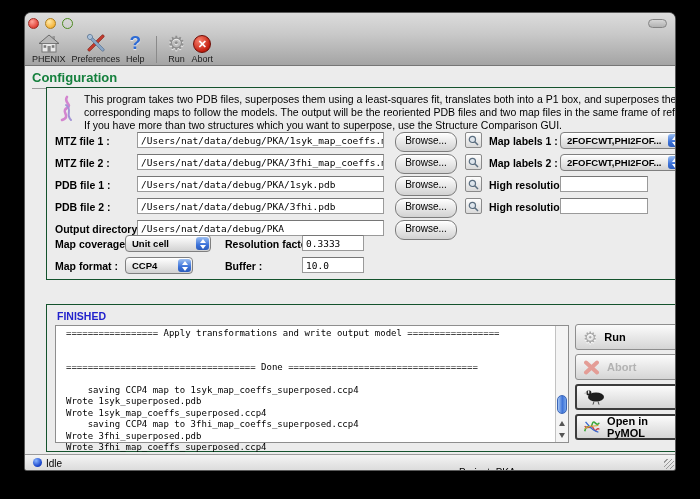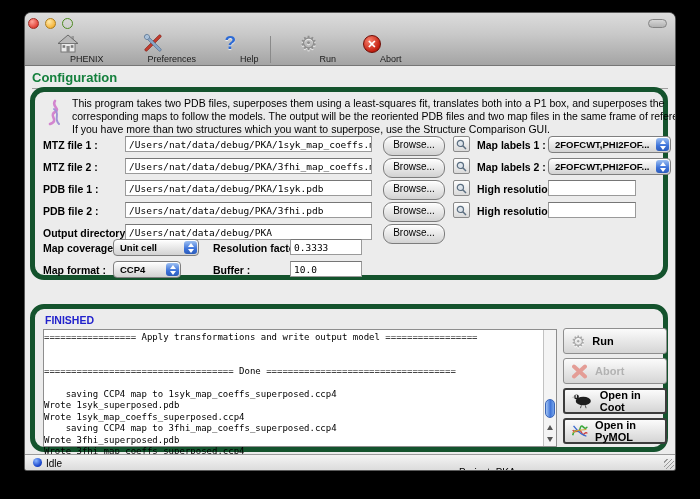--- a/index.html
+++ b/index.html
@@ -29,38 +29,38 @@
   .light.red    { background:radial-gradient(circle at 35% 30%, #ffa59b, #e2443a 70%, #9c221a); border:1px solid #9c2c24; }
   .light.yellow { background:radial-gradient(circle at 35% 30%, #ffe9a8, #f5b63e 70%, #b97f14); border:1px solid #ad7d1e; }
   .light.green  { background:radial-gradient(circle at 35% 30%, #c9f2a7, #79c943 70%, #3f8413; border:1px solid #4c8a1f); border:1px solid #4c8a1f; }
   .pill-toggle {
     position:absolute; right:8px; top:6px; width:19px; height:9px; border-radius:5px;
     border:1px solid #838383; background:linear-gradient(#d6d6d6,#b2b2b2);
   }
   .tb-items { position:absolute; left:4px; top:21px; height:31px; display:flex; align-items:flex-end; padding-bottom:1px; }
   .tb-item { display:flex; flex-direction:column; align-items:center; margin:0 3px; cursor:default; }
   .tb-item .ic { height:20px; display:flex; align-items:flex-end; justify-content:center; }
-  .tb-item .lb { font-size:9px; color:#1c1c1c; margin-top:1px; white-space:nowrap;margin-left:38px; }
+  .tb-item .lb { font-size:9px; color:#1c1c1c; margin-top:1px; white-space:nowrap; }
   .tb-sep { width:1px; height:27px; background:#8a8a8a; margin:0 8px 1px 8px; align-self:flex-end; }
   .help-q { font-size:19px; font-weight:bold; color:#2e6bd4; text-shadow:0 1px 1px rgba(255,255,255,.8); line-height:20px; }
   .gear-glyph { font-size:20px; color:#8f8f8f; line-height:20px; text-shadow:0 1px 0 #eee; font-family:"DejaVu Sans",sans-serif; }
   .abort-ic {
     width:18px; height:18px; border-radius:50%;
     background:radial-gradient(circle at 35% 30%, #f8826e, #c41f10 70%, #7e0d05);
     border:1px solid #6f0b04; color:#fff; font-weight:bold; font-size:11px;
     display:flex; align-items:center; justify-content:center; line-height:1;
   }
   
   .section-head {
     position:absolute; left:7px; right:7px; font-size:13px; font-weight:bold; color:#15803d;
     border-bottom:1px solid #9e9e9e; padding-bottom:3px;
   }
   .section-head.cfg { top:57px; }
   .section-head.res { top:275px; }
-  .panel { position:absolute; background:#ececec; border:5px solid #14532d; border-radius:14px; }
+  .panel { position:absolute; background:#ececec; border:1px solid #14532d; border-radius:0;margin-left:16px; }
   #cfg-panel { left:5px; top:74px; width:638px; height:193px; }
   #res-panel { left:5px; top:291px; width:638px; height:148px; }
   
   .desc-icon { position:absolute; left:10px; top:7px; }
   .desc { position:absolute; left:37px; top:5px; font-size:10.5px; line-height:13px; color:#000; white-space:nowrap; }
   .frow { position:absolute; left:8px; right:4px; height:18px; }
   .frow > * { position:absolute; top:0; }
   .flabel { left:0; top:3px; font-size:10.5px; font-weight:bold; white-space:nowrap; }
   .ftext {
     left:82px; top:0; width:247px; height:16px; background:#fff;
@@ -88,28 +88,28 @@
     background:linear-gradient(#9dc0f2,#3c72d9 60%,#2c5cbb);
     display:flex; flex-direction:column; align-items:center; justify-content:center; gap:2px;
   }
   .tri-u { width:0; height:0; border-left:3px solid transparent; border-right:3px solid transparent; border-bottom:4px solid #fff; }
   .tri-d { width:0; height:0; border-left:3px solid transparent; border-right:3px solid transparent; border-top:4px solid #fff; }
   .rsel { left:505px; width:123px; }
   .rinput { left:505px; width:88px; height:16px; background:#fff; border:1px solid #9a9a9a; border-top-color:#767676; font:9.5px "DejaVu Sans Mono",monospace; padding-left:3px; }
   .osel1 { left:70px; width:86px; }
   .osel2 { left:70px; width:68px; }
   .olabel { left:170px; top:3px; font-size:10.5px; font-weight:bold; }
-  .oinput { left:247px; width:72px; height:16px; background:#fff; border:1px solid #9a9a9a; border-top-color:#767676; font:9.5px "DejaVu Sans Mono",monospace; padding-left:3px; }
+  .oinput { left:247px; width:62px; height:16px; background:#fff; border:1px solid #9a9a9a; border-top-color:#767676; font:9.5px "DejaVu Sans Mono",monospace; padding-left:3px; }
   
   .finished { position:absolute; left:10px; top:5px; font-size:10.5px; font-weight:bold; color:#2222cc; }
   .log {
     position:absolute; left:8px; top:20px; width:514px; height:118px;
     background:#fff; border:1px solid #8e8e8e;
   }
-  .log pre { margin:0; padding:2px 0; font:9px/11.4px "DejaVu Sans Mono", monospace; color:#000; overflow:hidden; }
+  .log pre { margin:0; padding:2px 10px; font:9px/11.4px "DejaVu Sans Mono", monospace; color:#000; overflow:hidden; }
   .sb { position:absolute; right:0; top:0; bottom:0; width:13px; background:#f4f4f4; border-left:1px solid #c2c2c2; }
   .sb .thumb {
     position:absolute; left:1px; right:1px; bottom:28px; height:19px; border-radius:6px;
     background:linear-gradient(90deg,#a5c6f5,#3f74d8 55%,#78a5ea); border:1px solid #3b66b8;
   }
   .sb .arr { position:absolute; left:0; right:0; height:11px; display:flex; align-items:center; justify-content:center; }
   .sb .arr.up { bottom:13px; }
   .sb .arr.down { bottom:1px; }
   .arr .tu { width:0; height:0; border-left:3.5px solid transparent; border-right:3.5px solid transparent; border-bottom:5px solid #555; }
   .arr .td { width:0; height:0; border-left:3.5px solid transparent; border-right:3.5px solid transparent; border-top:5px solid #555; }
@@ -348,21 +348,20 @@
       </div>
       <div class="rbtn dark">
         <svg width="23" height="16" viewBox="0 0 23 16">
           <ellipse cx="13" cy="8" rx="8" ry="4.6" fill="#1e1e1e"></ellipse>
           <circle cx="5.8" cy="3.8" r="2.6" fill="#1e1e1e"></circle>
           <polygon points="3.4,2.8 0.6,4.4 3.6,5.2" fill="#c9c9c9"></polygon>
           <rect x="4.9" y="1.4" width="1.4" height="3.2" fill="#e6e6e6"></rect>
           <line x1="11" y1="12.4" x2="10" y2="15.6" stroke="#4a4a4a" stroke-width="1"></line>
           <line x1="15" y1="12.4" x2="16" y2="15.6" stroke="#4a4a4a" stroke-width="1"></line>
         </svg>
-        <span>Open in Coot</span>
       </div>
       <div class="rbtn dark">
         <svg width="20" height="18" viewBox="0 0 20 18">
           <path d="M2,14 C5,2 8,16 11,5 C13,-1 16,10 19,4" stroke="#3aa83a" stroke-width="1.8" fill="none"></path>
           <path d="M2,8 C6,14 9,3 13,12 C15,16 17,8 19,12" stroke="#d04040" stroke-width="1.6" fill="none"></path>
           <path d="M3,3 C7,8 11,14 18,15" stroke="#3a6ad0" stroke-width="1.6" fill="none"></path>
           <path d="M2,11 C8,6 14,9 18,7" stroke="#d0a23a" stroke-width="1.3" fill="none"></path>
         </svg>
         <span>Open in PyMOL</span>
       </div>

